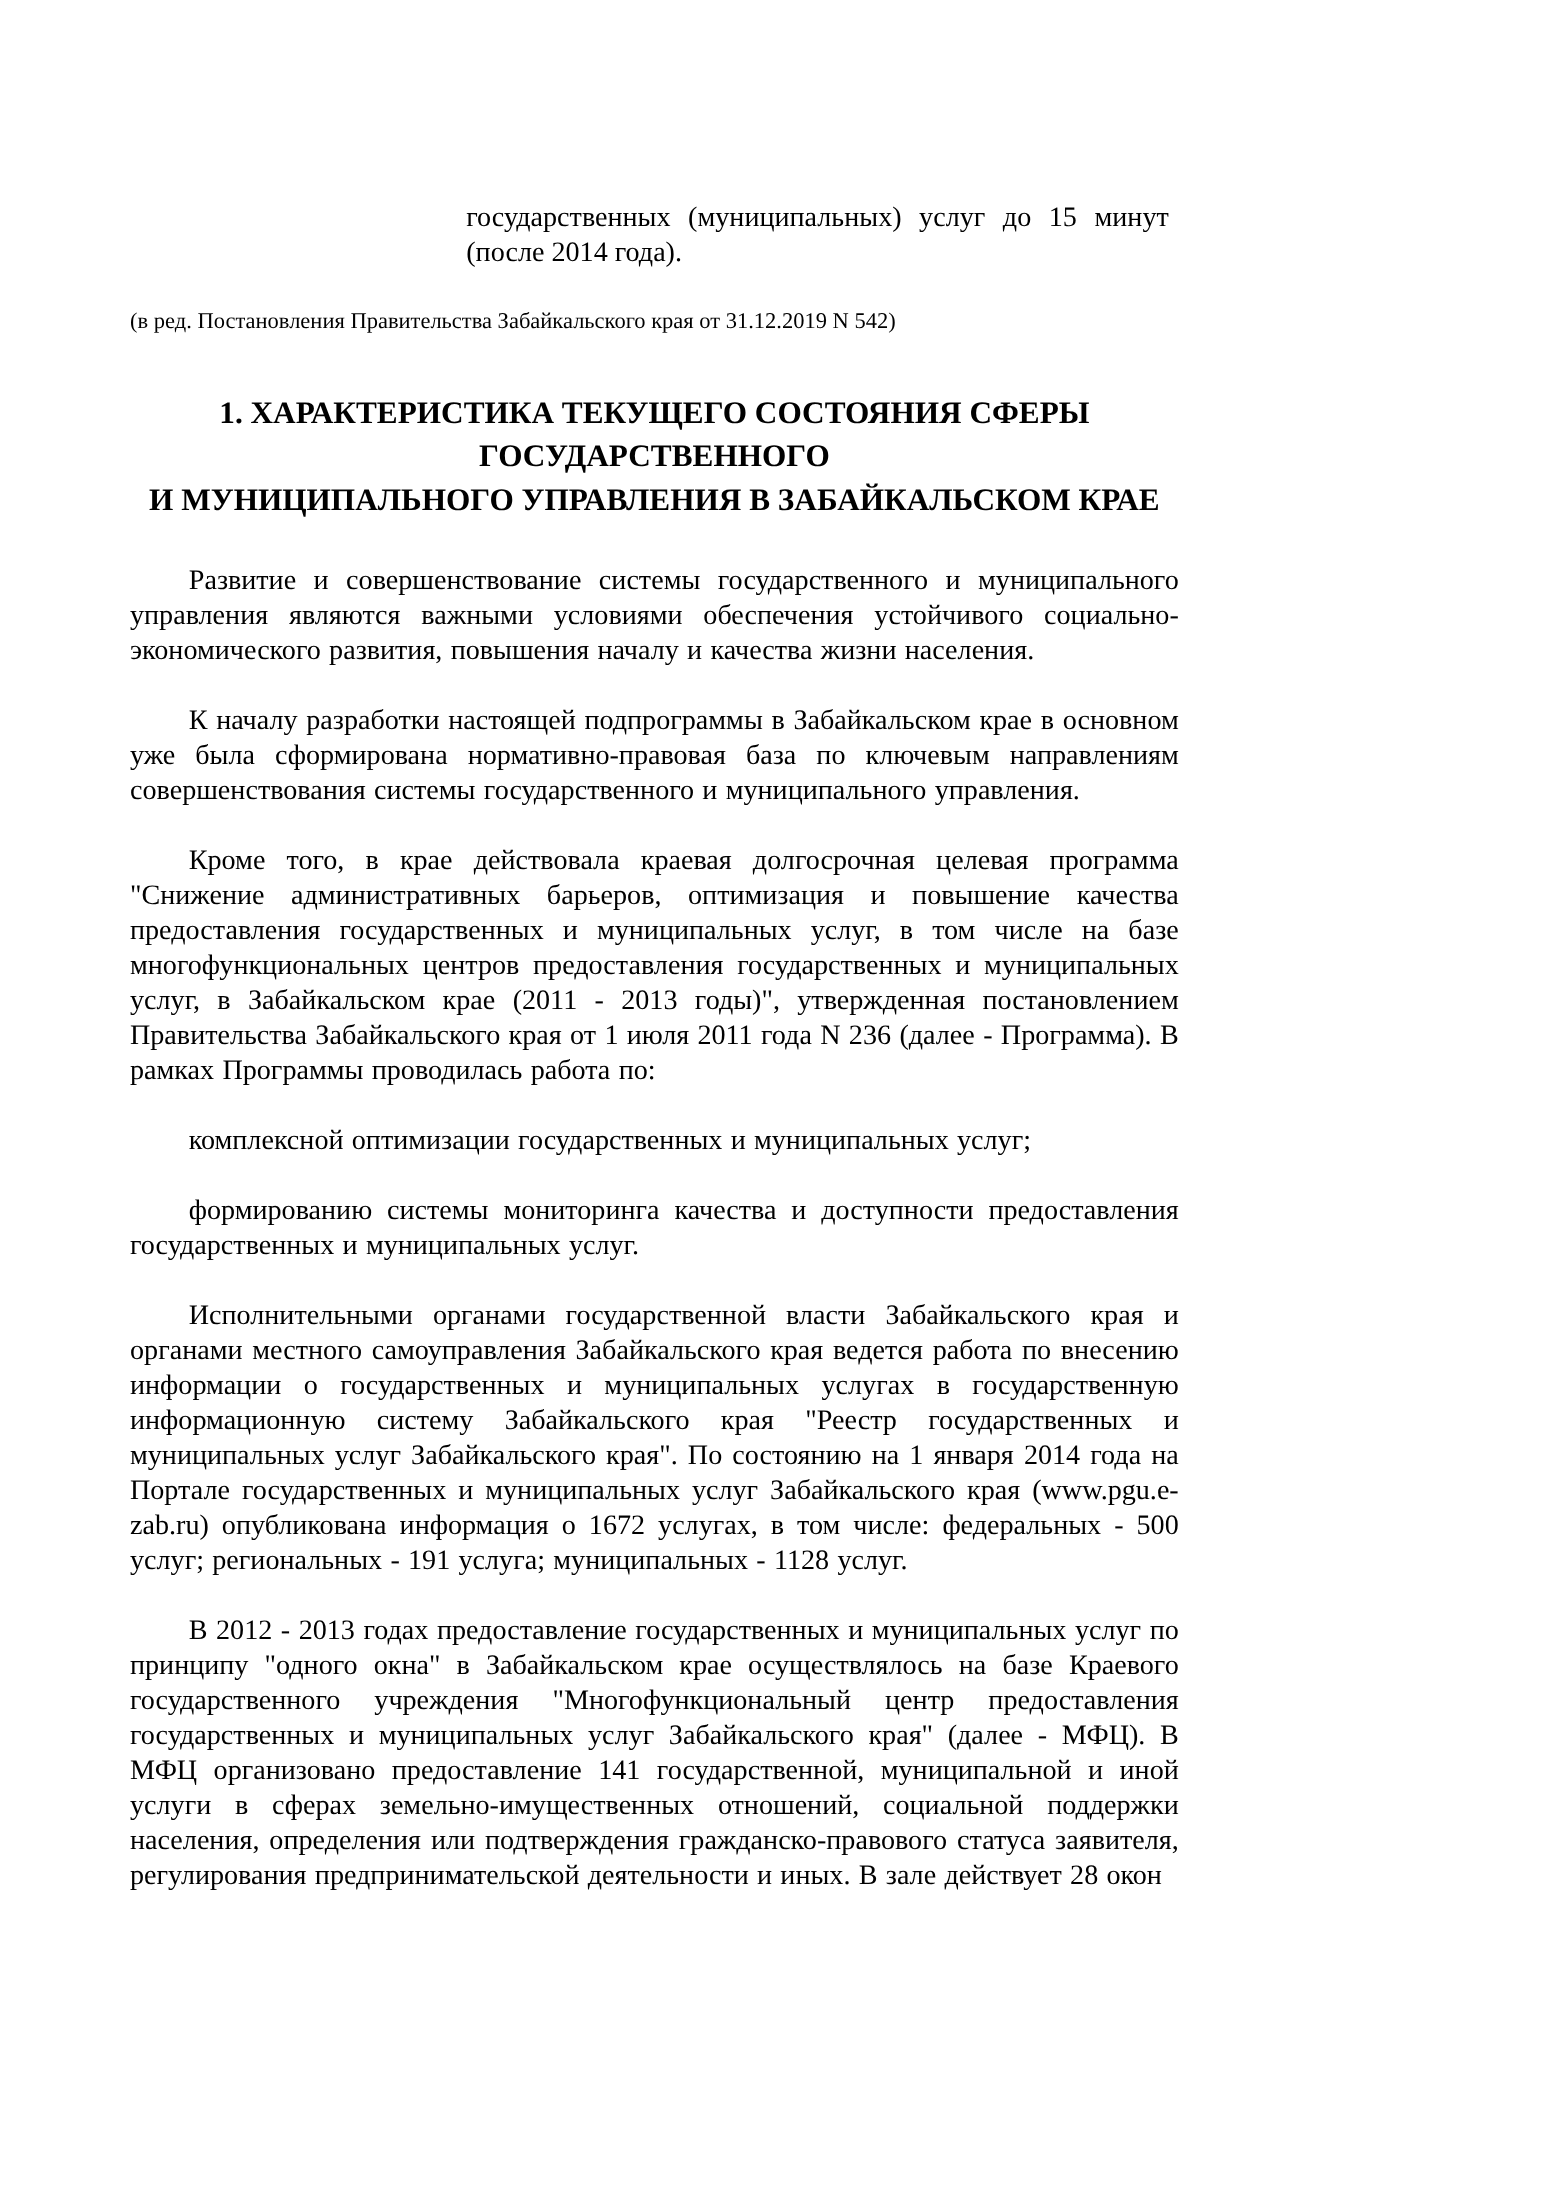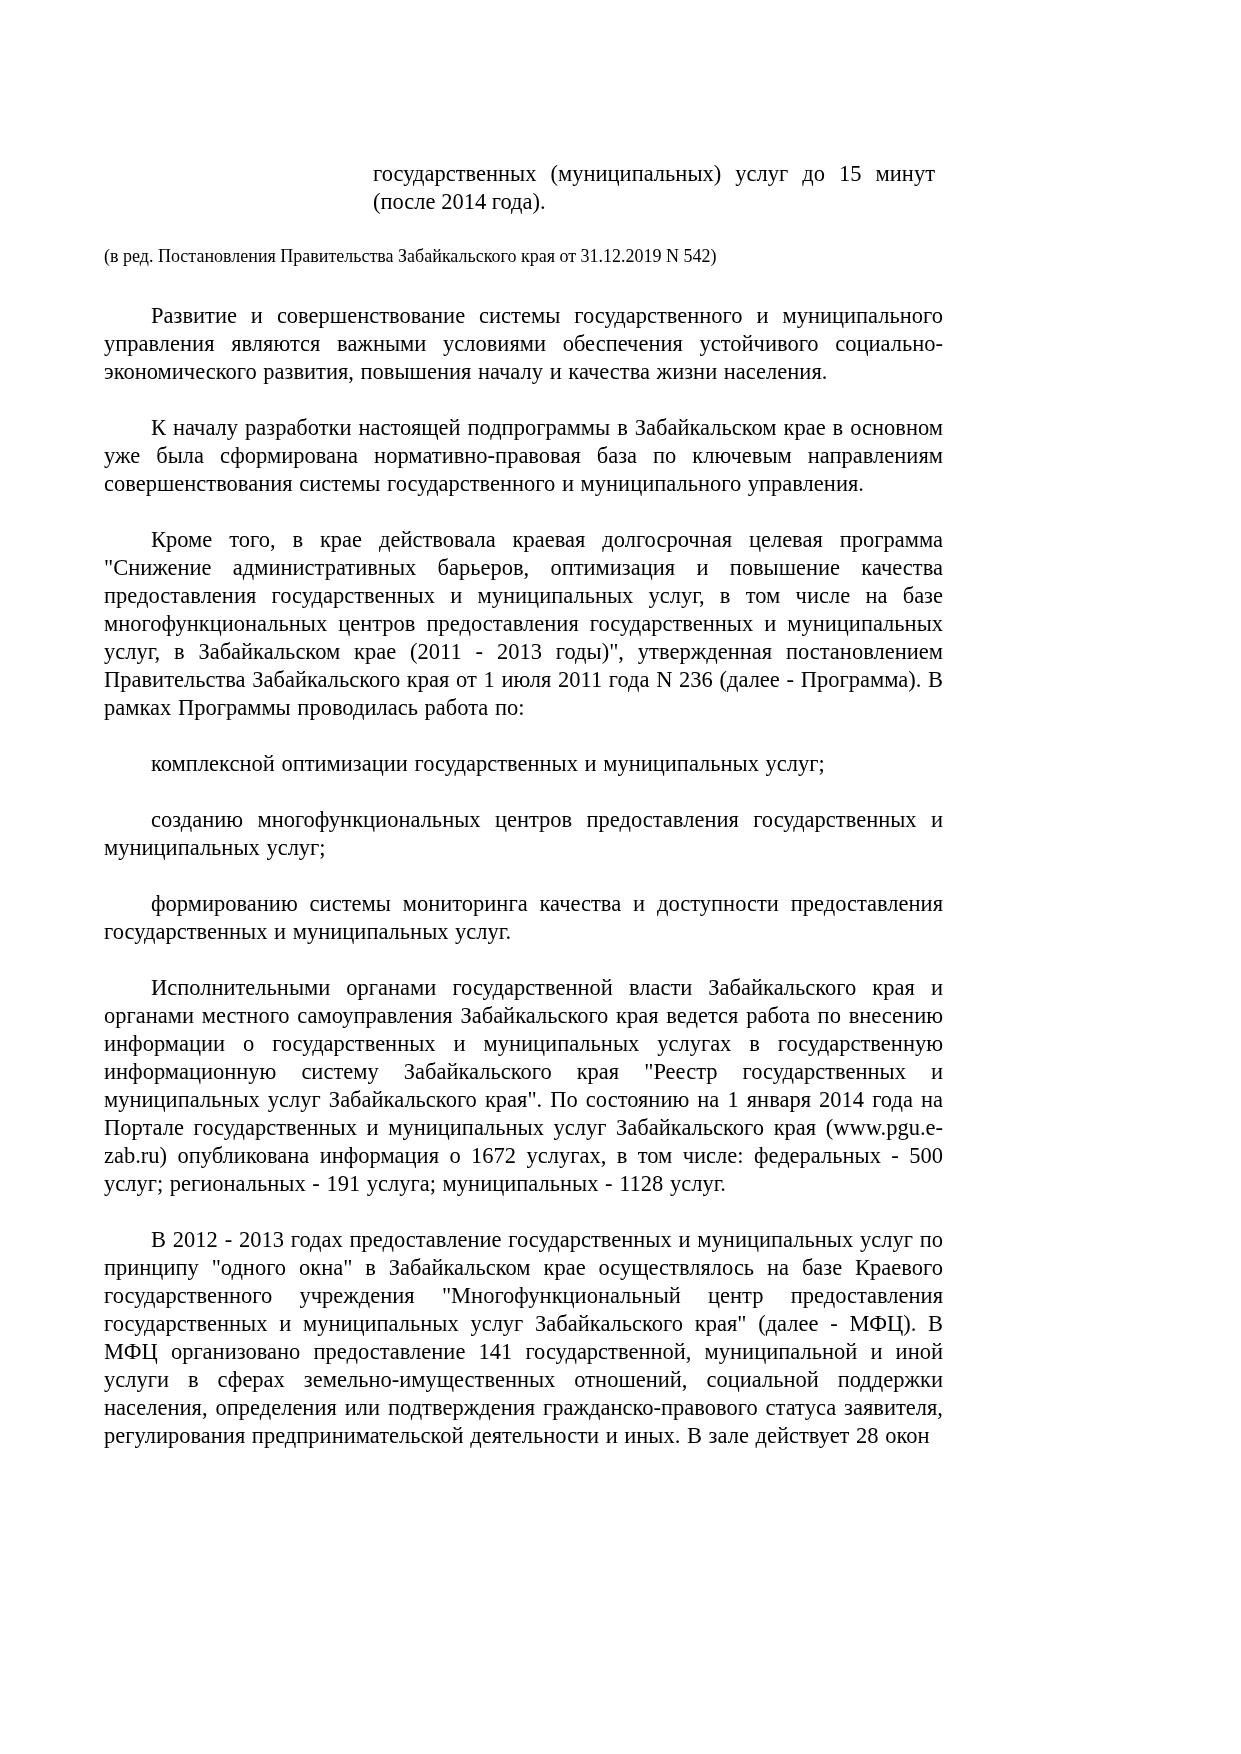--- a/index.html
+++ b/index.html
@@ -70,31 +70,35 @@
 
 <div class="page">
 
   <div class="continuation">
     <div class="line-justify">государственных (муниципальных) услуг до 15 минут</div>
     <div class="line-plain">(после 2014 года).</div>
   </div>
 
   <p class="edition-note">(в ред. Постановления Правительства Забайкальского края от 31.12.2019 N 542)</p>
 
+  <h1 class="section-heading">
+    <span class="hline">1. ХАРАКТЕРИСТИКА ТЕКУЩЕГО СОСТОЯНИЯ СФЕРЫ</span>
+    <span class="hline">ГОСУДАРСТВЕННОГО</span>
+    <span class="hline">И МУНИЦИПАЛЬНОГО УПРАВЛЕНИЯ В ЗАБАЙКАЛЬСКОМ КРАЕ</span>
+  </h1>
 
   <p class="body-para first">Развитие и совершенствование системы государственного и муниципального управления являются важными условиями обеспечения устойчивого социально-экономического развития, повышения началу и качества жизни населения.</p>
 
   <p class="body-para">К началу разработки настоящей подпрограммы в Забайкальском крае в основном уже была сформирована нормативно-правовая база по ключевым направлениям совершенствования системы государственного и муниципального управления.</p>
 
   <p class="body-para">Кроме того, в крае действовала краевая долгосрочная целевая программа "Снижение административных барьеров, оптимизация и повышение качества предоставления государственных и муниципальных услуг, в том числе на базе многофункциональных центров предоставления государственных и муниципальных услуг, в Забайкальском крае (2011 - 2013 годы)", утвержденная постановлением Правительства Забайкальского края от 1 июля 2011 года N 236 (далее - Программа). В рамках Программы проводилась работа по:</p>
 
   <p class="body-para">комплексной оптимизации государственных и муниципальных услуг;</p>
 
 
-  <p class="body-para">созданию многофункциональных центров предоставления государственных и муниципальных услуг;</p>
 
   <p class="body-para">формированию системы мониторинга качества и доступности предоставления государственных и муниципальных услуг.</p>
 
   <p class="body-para">Исполнительными органами государственной власти Забайкальского края и органами местного самоуправления Забайкальского края ведется работа по внесению информации о государственных и муниципальных услугах в государственную информационную систему Забайкальского края "Реестр государственных и муниципальных услуг Забайкальского края". По состоянию на 1 января 2014 года на Портале государственных и муниципальных услуг Забайкальского края (www.pgu.e-zab.ru) опубликована информация о 1672 услугах, в том числе: федеральных - 500 услуг; региональных - 191 услуга; муниципальных - 1128 услуг.</p>
 
   <p class="body-para">В 2012 - 2013 годах предоставление государственных и муниципальных услуг по принципу "одного окна" в Забайкальском крае осуществлялось на базе Краевого государственного учреждения "Многофункциональный центр предоставления государственных и муниципальных услуг Забайкальского края" (далее - МФЦ). В МФЦ организовано предоставление 141 государственной, муниципальной и иной услуги в сферах земельно-имущественных отношений, социальной поддержки населения, определения или подтверждения гражданско-правового статуса заявителя, регулирования предпринимательской деятельности и иных. В зале действует 28 окон</p>
 
 </div>
 
 </body></html>

